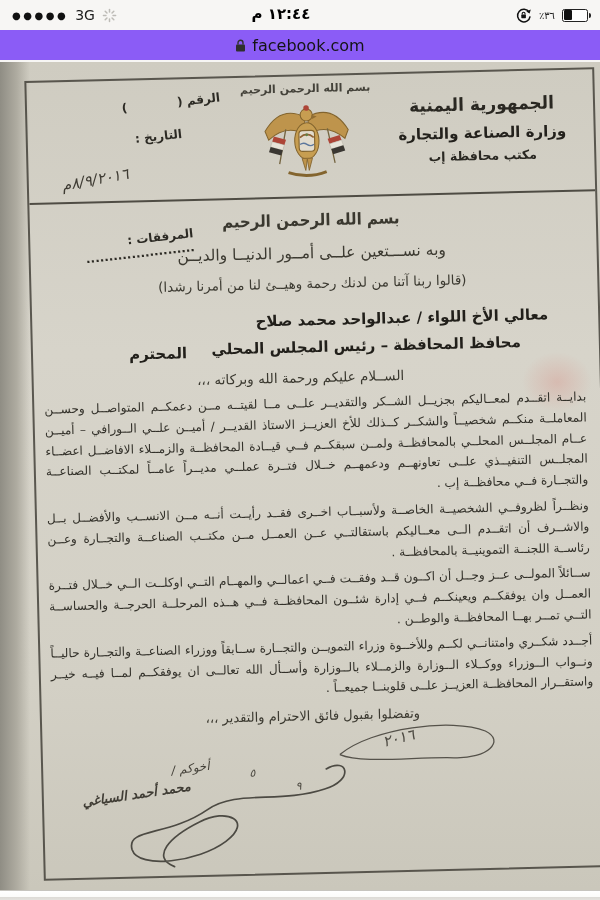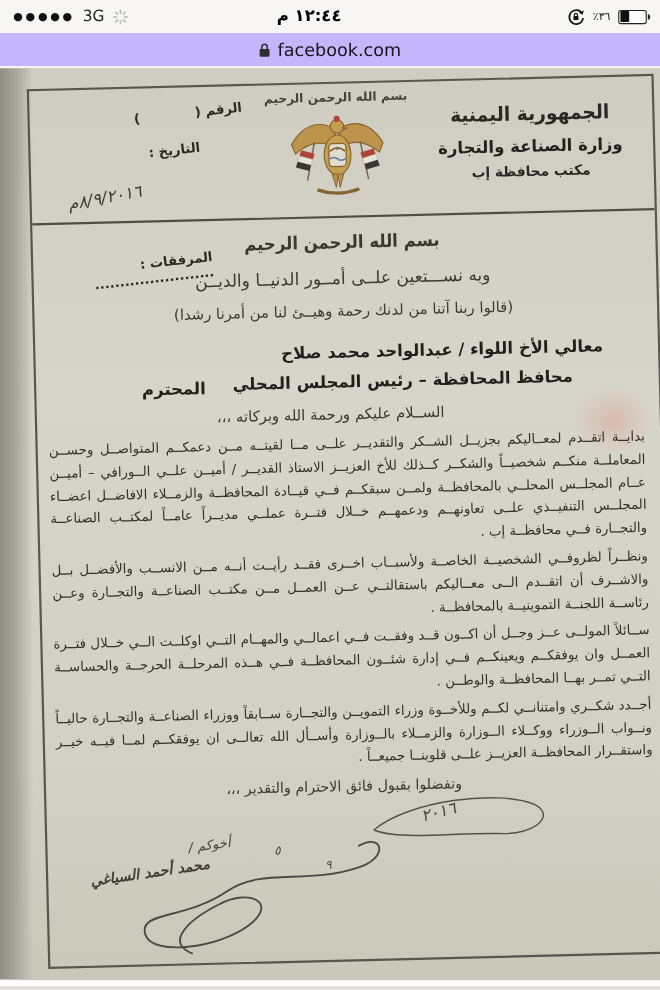--- a/index.html
+++ b/index.html
@@ -21,21 +21,21 @@
   .sb-time{
     position:absolute;left:0;right:60px;text-align:center;top:5px;
     font-size:15px;font-weight:bold;color:#000;padding-left:22px;
   }
   .pct{font-size:10px;color:#1c1c1c;}
   .battery{position:relative;width:24px;height:11px;border:1.5px solid #222;border-radius:2.5px;background:#fdfdfd;}
   .battery .fill{position:absolute;left:0.5px;top:0.5px;bottom:0.5px;width:37%;background:#111;border-radius:1px;}
   .battery .nub{position:absolute;right:-4px;top:3px;width:2.5px;height:5px;background:#222;border-radius:0 2px 2px 0;}
   
   .url-bar{
-    position:absolute;top:30px;left:0;width:600px;height:30px;background:#c4b5fd;
+    position:absolute;top:30px;left:0;width:600px;height:30px;background:#8b5cf6;
     display:flex;align-items:center;justify-content:center;gap:6px;z-index:5;
   }
   .url-text{font-size:16px;color:#141414;}
   
   .photo{
     position:absolute;top:62px;left:0;width:600px;height:828px;overflow:hidden;
     background:linear-gradient(180deg,#cfccc1 0%,#d7d4ca 35%,#d3d0c5 75%,#cac7bb 100%);
   }
   .photo-left-strip{
     position:absolute;left:0;top:0;bottom:0;width:30px;

